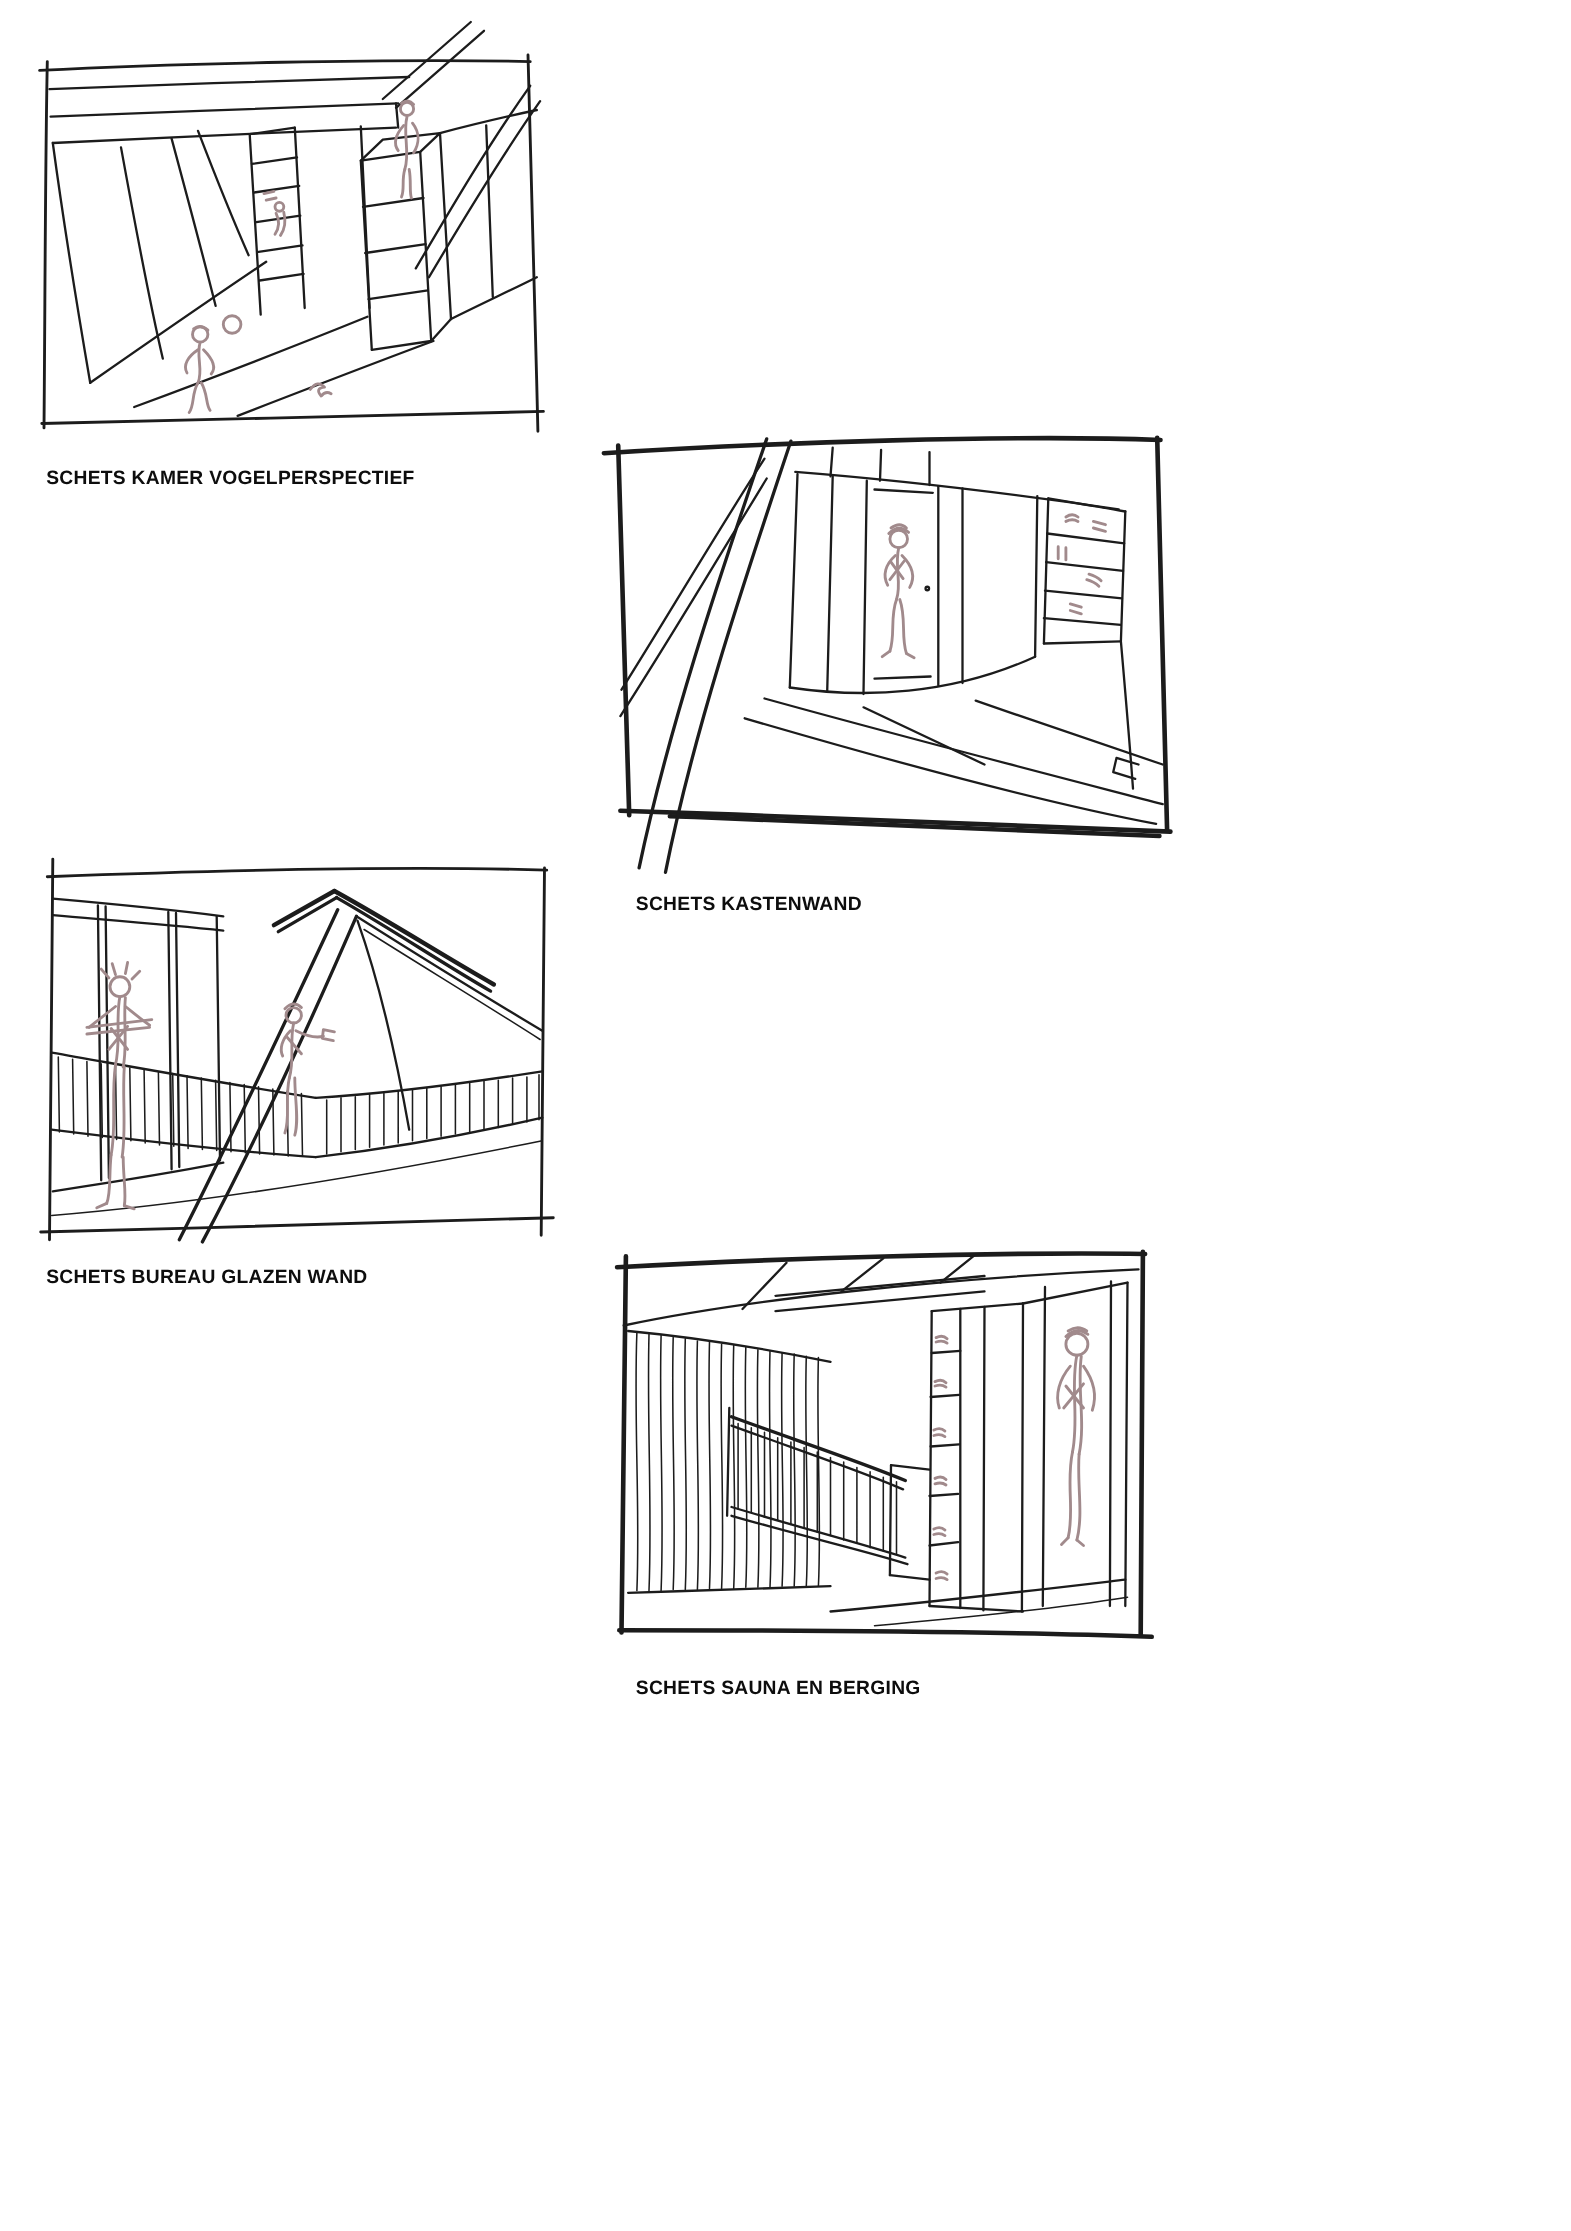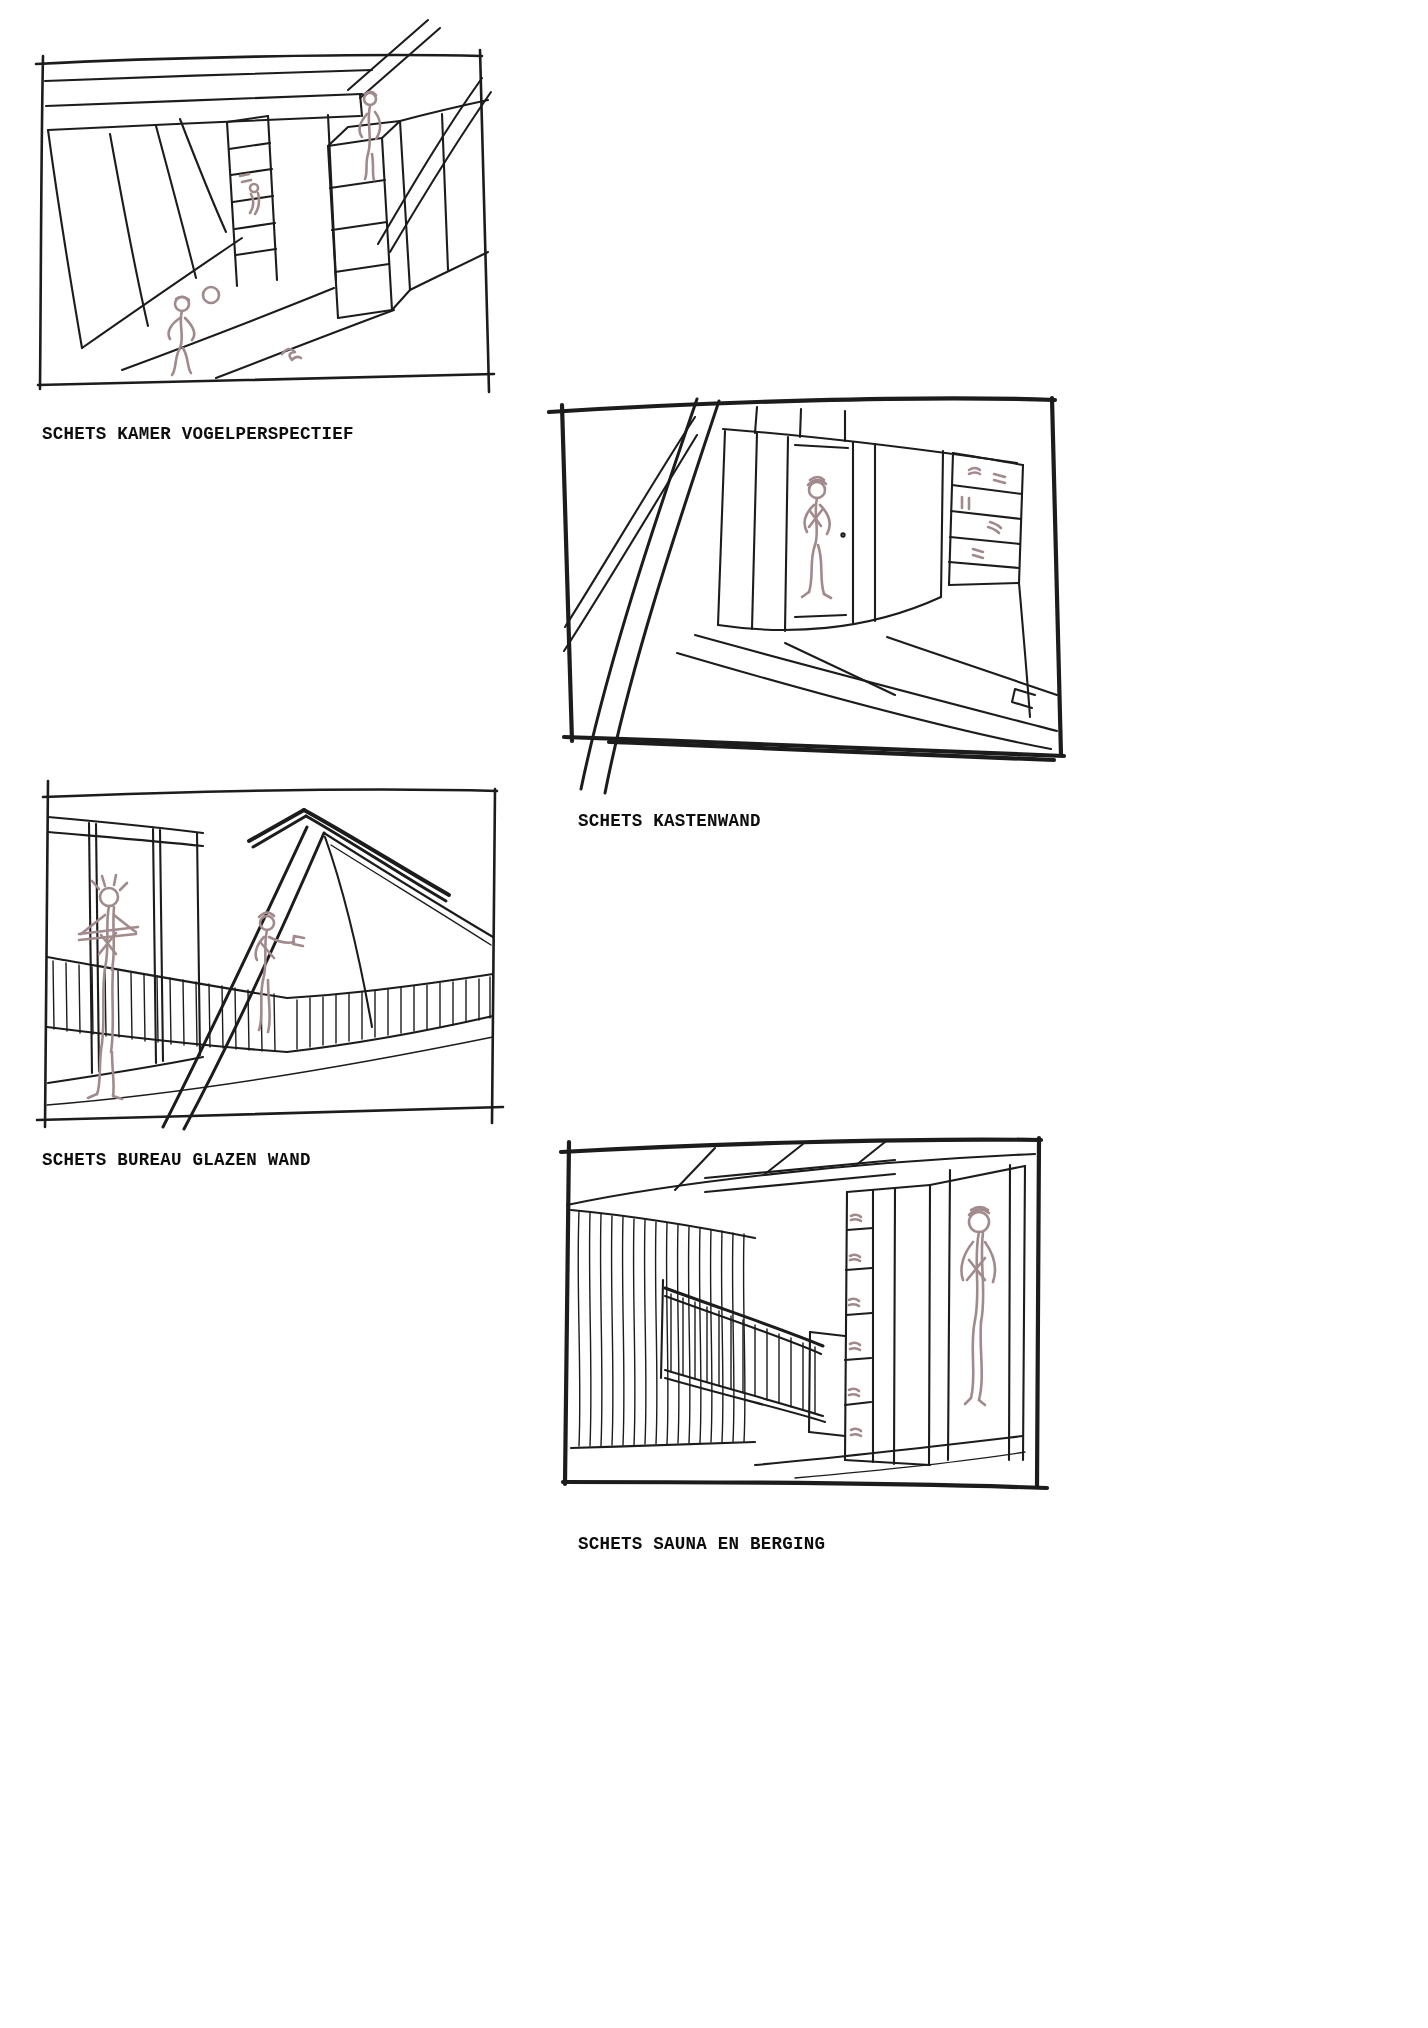--- a/index.html
+++ b/index.html
@@ -1,18 +1,18 @@
 <!DOCTYPE html>
 <html style="--ink: #1c1c1c; --mauve: #a18a8c; --paper: #ffffff;"><head>
 <meta charset="utf-8">
 <style>
   :root { --ink:#1c1c1c; --mauve:#a18a8c; --paper:#ffffff; }
   * { margin:0; padding:0; box-sizing:border-box; }
   body { background:var(--paper); font-family:"Liberation Sans", sans-serif; }
-  .sheet { position:relative; width:1205px; height:2028px; background:var(--paper); overflow:hidden;font-family:Liberation Mono, monospace; }
+  .sheet { position:relative; width:1205px; height:2028px; background:var(--paper); overflow:hidden; }
   figure.panel { position:absolute; margin:0; }
   figure.panel svg { display:block; overflow:visible; }
   .caption { position:absolute; font-weight:bold; font-size:17.5px; color:#0d0d0d; letter-spacing:.25px; white-space:nowrap; }
   svg path, svg circle { fill:none; stroke-linecap:round; stroke-linejoin:round; }
   .ink path, .ink circle { stroke:var(--ink); stroke-width:2.1; }
   .frame path { stroke-width:2.6; }
   .frame4 path { stroke-width:4.2; }
   .mauve path, .mauve circle { stroke:var(--mauve); stroke-width:2.6; }
   path.w3 { stroke-width:3px; }
   path.w4 { stroke-width:4px; }
@@ -283,16 +283,16 @@
         <path d="M424,102 C418,130 426,160 420,190"></path>
         <path d="M428,103 C424,132 432,162 426,192"></path>
         <path d="M418,112 C408,124 404,138 408,150"></path>
         <path d="M430,112 C440,126 442,140 438,152"></path>
         <path d="M420,190 C414,218 422,244 416,268"></path>
         <path d="M426,192 C424,220 430,246 424,270"></path>
         <path d="M414,130 l16,20 M430,128 l-18,22"></path>
         <path d="M416,268 l-6,6 M424,270 l6,5"></path>
       </g>
     </svg>
-    <figcaption class="caption" style="left:23px; top:404px;">SCHETS SAUNA EN BERGING</figcaption>
+    <figcaption class="caption" style="left:23px; top:394px;">SCHETS SAUNA EN BERGING</figcaption>
   </figure>
 
 </div>
 
 </body></html>

